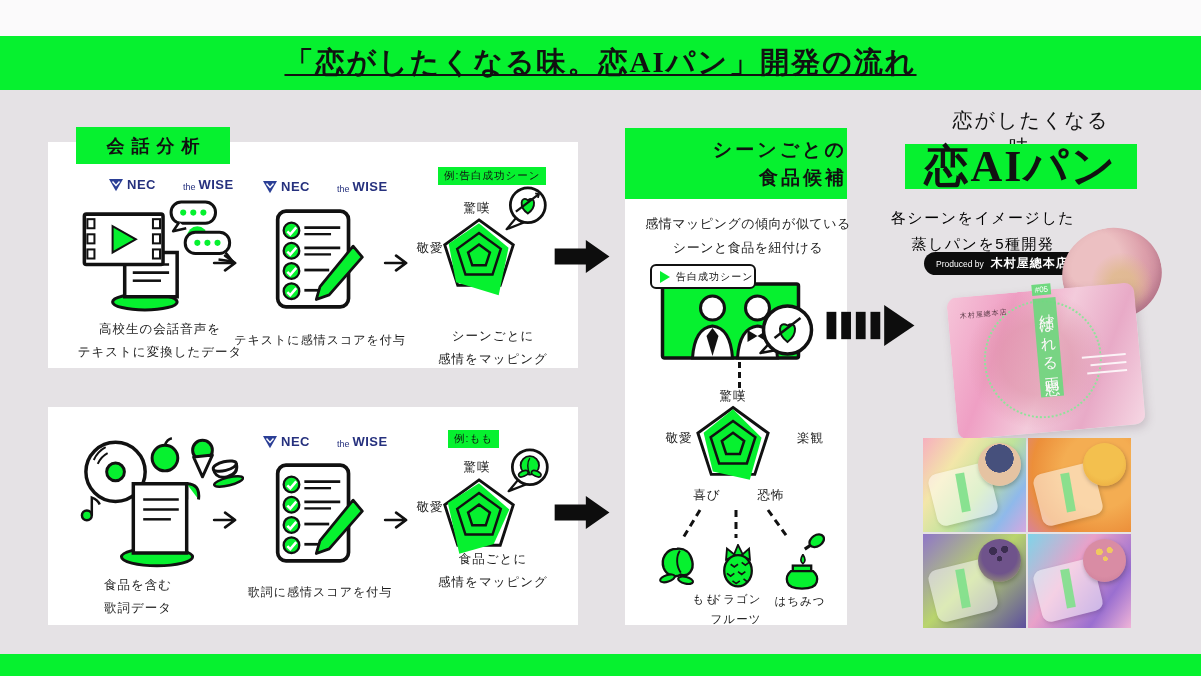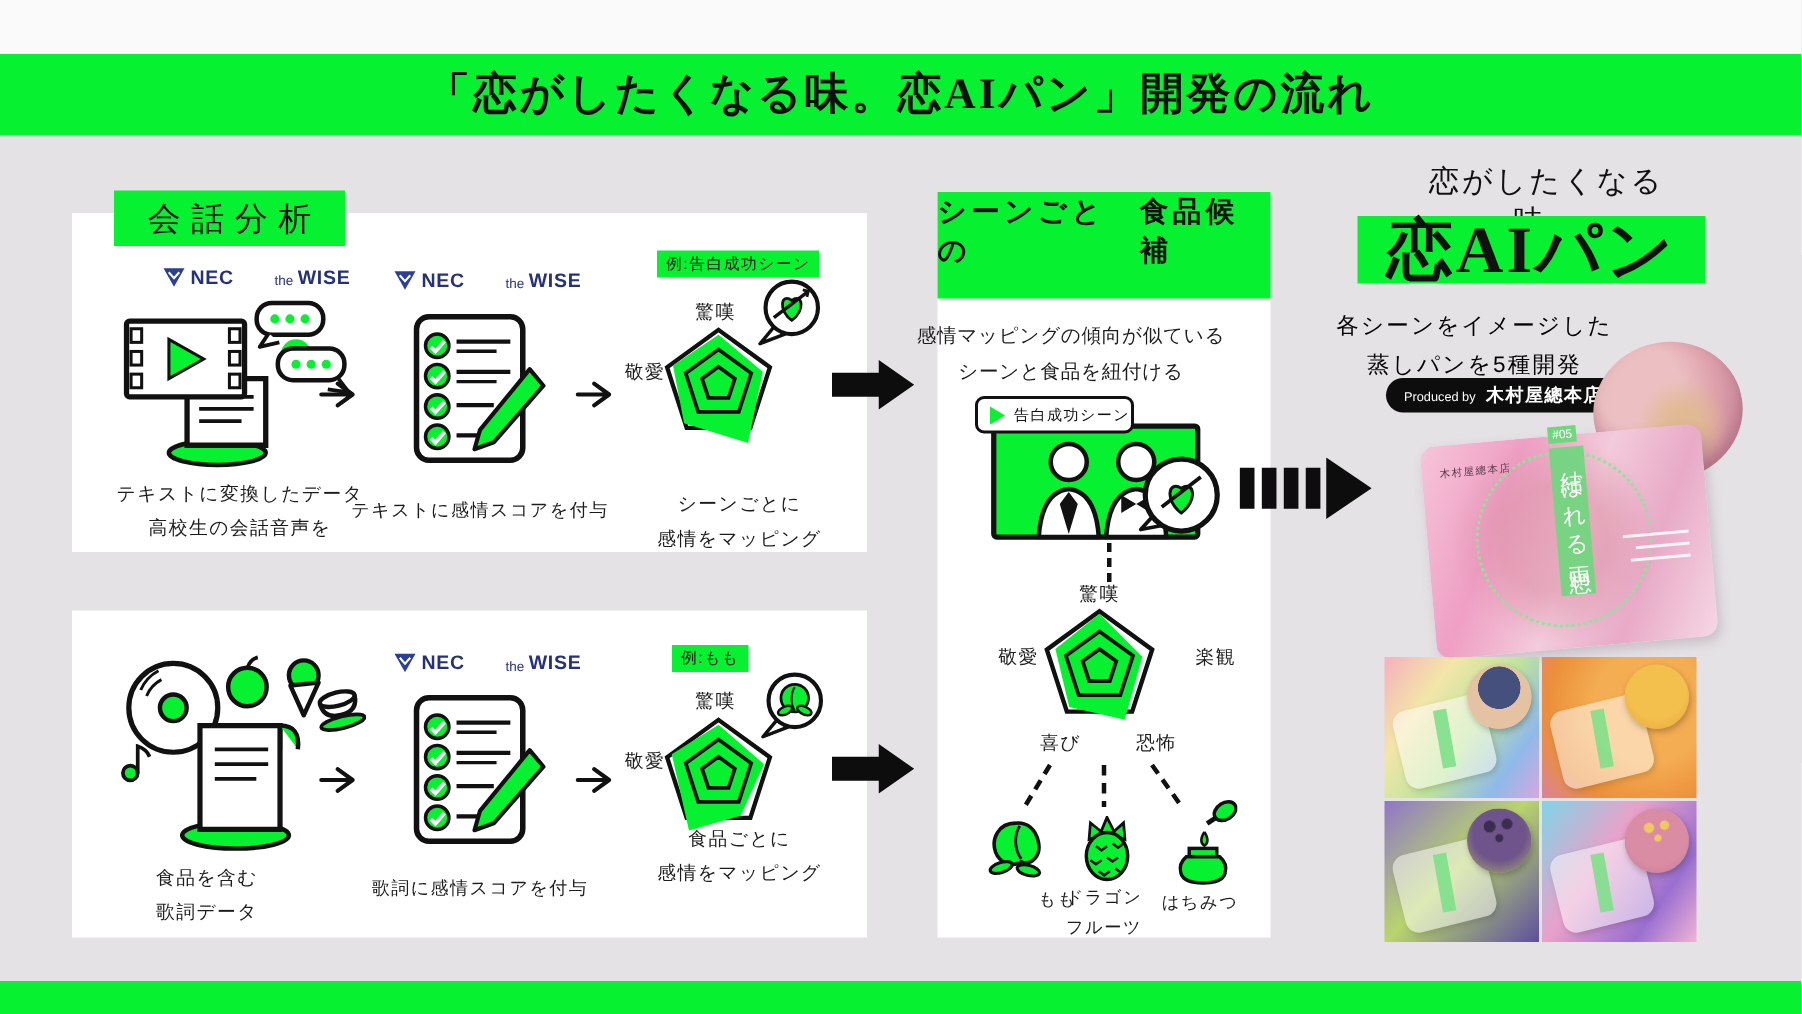--- a/index.html
+++ b/index.html
@@ -11,36 +11,36 @@
   }
   *{margin:0;padding:0;box-sizing:border-box;}
   body{font-family:"Liberation Sans","DejaVu Sans",sans-serif;color:var(--ink);}
   #app{position:relative;width:1201px;height:676px;background:var(--bg);overflow:hidden;}
   .serif{font-family:"Liberation Serif","DejaVu Serif",serif;}
 
   .abs{position:absolute;}
   .topstrip{left:0;top:0;width:1201px;height:36px;background:#fbfafb;}
   .title-bar{left:0;top:36px;width:1201px;height:54px;background:var(--g);
     display:flex;align-items:center;justify-content:center;}
-  .title-bar span{font-family:"Liberation Serif","DejaVu Serif",serif;font-size:29px;font-weight:700;letter-spacing:2px;}
+  .title-bar span{font-family:"Liberation Serif","DejaVu Serif",serif;font-size:29px;font-weight:700;letter-spacing:2px;text-decoration:underline;}
   .bottom-bar{left:0;top:654px;width:1201px;height:22px;background:var(--g);}
 
   .panel{background:var(--panel);}
   .panel-a{left:48px;top:142px;width:530px;height:226px;}
   .panel-b{left:48px;top:407px;width:530px;height:218px;}
   .panel-c{left:625px;top:128px;width:222px;height:497px;}
 
   .green-label{background:var(--g);display:flex;align-items:center;justify-content:center;}
   .label-a,.label-b{left:76px;width:154px;height:37px;}
   .label-a{top:127px;}
   .label-b{top:393px;}
-  .green-label span{font-family:"Liberation Serif","DejaVu Serif",serif;font-size:22px;font-weight:400;letter-spacing:7px;padding-left:7px;}
+  .green-label span{font-family:"Liberation Serif","DejaVu Serif",serif;font-size:18px;font-weight:700;letter-spacing:7px;padding-left:7px;}
 
   .c-header{left:625px;top:128px;width:222px;height:71px;background:var(--g);
-    display:flex;flex-direction:row;align-items:flex-start;justify-content:center;gap:2px;}
+    display:flex;flex-direction:column;align-items:flex-end;justify-content:center;gap:2px;}
   .c-header span{font-family:"Liberation Serif","DejaVu Serif",serif;font-size:19px;font-weight:700;letter-spacing:3px;}
 
   .nec-logo{display:flex;align-items:center;gap:3px;}
   .nec-logo svg{width:16px;height:14px;}
   .nec-n,.nec-w{font-size:13px;font-weight:700;color:var(--nec);letter-spacing:.5px;}
   .nec-t{font-size:9px;color:var(--nec);position:relative;top:2px;margin-left:24px;}
 
   .cap{color:#1c1c1c;text-align:center;letter-spacing:1px;}
   .cap13{font-size:12.5px;line-height:1.85;}
   .cap12{font-size:12px;line-height:1.8;}
@@ -196,22 +196,22 @@
       <circle cx="114" cy="12.5" r="3" fill="#06f12f"></circle>
       <circle cx="124" cy="12.5" r="3" fill="#06f12f"></circle>
     <path d="M100,22 l-6,9 l13,-3" fill="#fff" stroke="#111" stroke-width="2.5" stroke-linejoin="round"></path>
     <rect x="106" y="32" width="44" height="21" rx="10" fill="#fff" stroke="#111" stroke-width="3"></rect>
     <circle cx="118" cy="42.5" r="3" fill="#06f12f"></circle>
       <circle cx="128" cy="42.5" r="3" fill="#06f12f"></circle>
       <circle cx="138" cy="42.5" r="3" fill="#06f12f"></circle>
     <path d="M146,52 l7,9 l-14,-2" fill="#fff" stroke="#111" stroke-width="2.5" stroke-linejoin="round"></path>
   </svg>
   <div class="abs cap cap13" style="left:55px;top:318px;width:210px;">
+    <div>高校生の会話音声を</div>
     <div>テキストに変換したデータ</div>
-    <div>高校生の会話音声を</div>
   </div>
 
   <svg class="abs" style="left:212px;top:253px;width:28px;height:20px;">
       <use href="#arrow-s"></use>
     </svg>
 
   <div class="abs nec-logo" style="left:262px;top:179px;">
     <svg viewBox="0 0 18 16">
         <path d="M1,1 H17 L9,15 Z" fill="#2b3f96"></path>
         <path d="M5,4 L9,8.5 L13,4" stroke="#fff" fill="none" stroke-width="1.6"></path>
@@ -338,21 +338,21 @@
     </svg>
   <svg class="abs" style="left:553px;top:496px;width:60px;height:34px;">
       <use href="#arrow-big"></use>
     </svg>
 
   <div class="abs panel panel-c"></div>
   <div class="abs c-header">
     <span>シーンごとの</span>
     <span>食品候補</span>
   </div>
-  <div class="abs cap" style="left:591px;top:212px;width:246px;font-size:13px;line-height:1.85;letter-spacing:.5px;">
+  <div class="abs cap" style="left:625px;top:212px;width:246px;font-size:13px;line-height:1.85;letter-spacing:.5px;">
     <div>感情マッピングの傾向が似ている</div>
     <div>シーンと食品を紐付ける</div>
   </div>
 
   <div class="abs scene-label">
     <span class="play-tri"></span>
     <span>告白成功シーン</span>
   </div>
   <svg class="abs" style="left:660px;top:280px;width:156px;height:82px;" viewBox="0 0 155 82">
     <rect x="2" y="4" width="136" height="74" rx="2" fill="#06f12f" stroke="#111" stroke-width="3.5"></rect>

